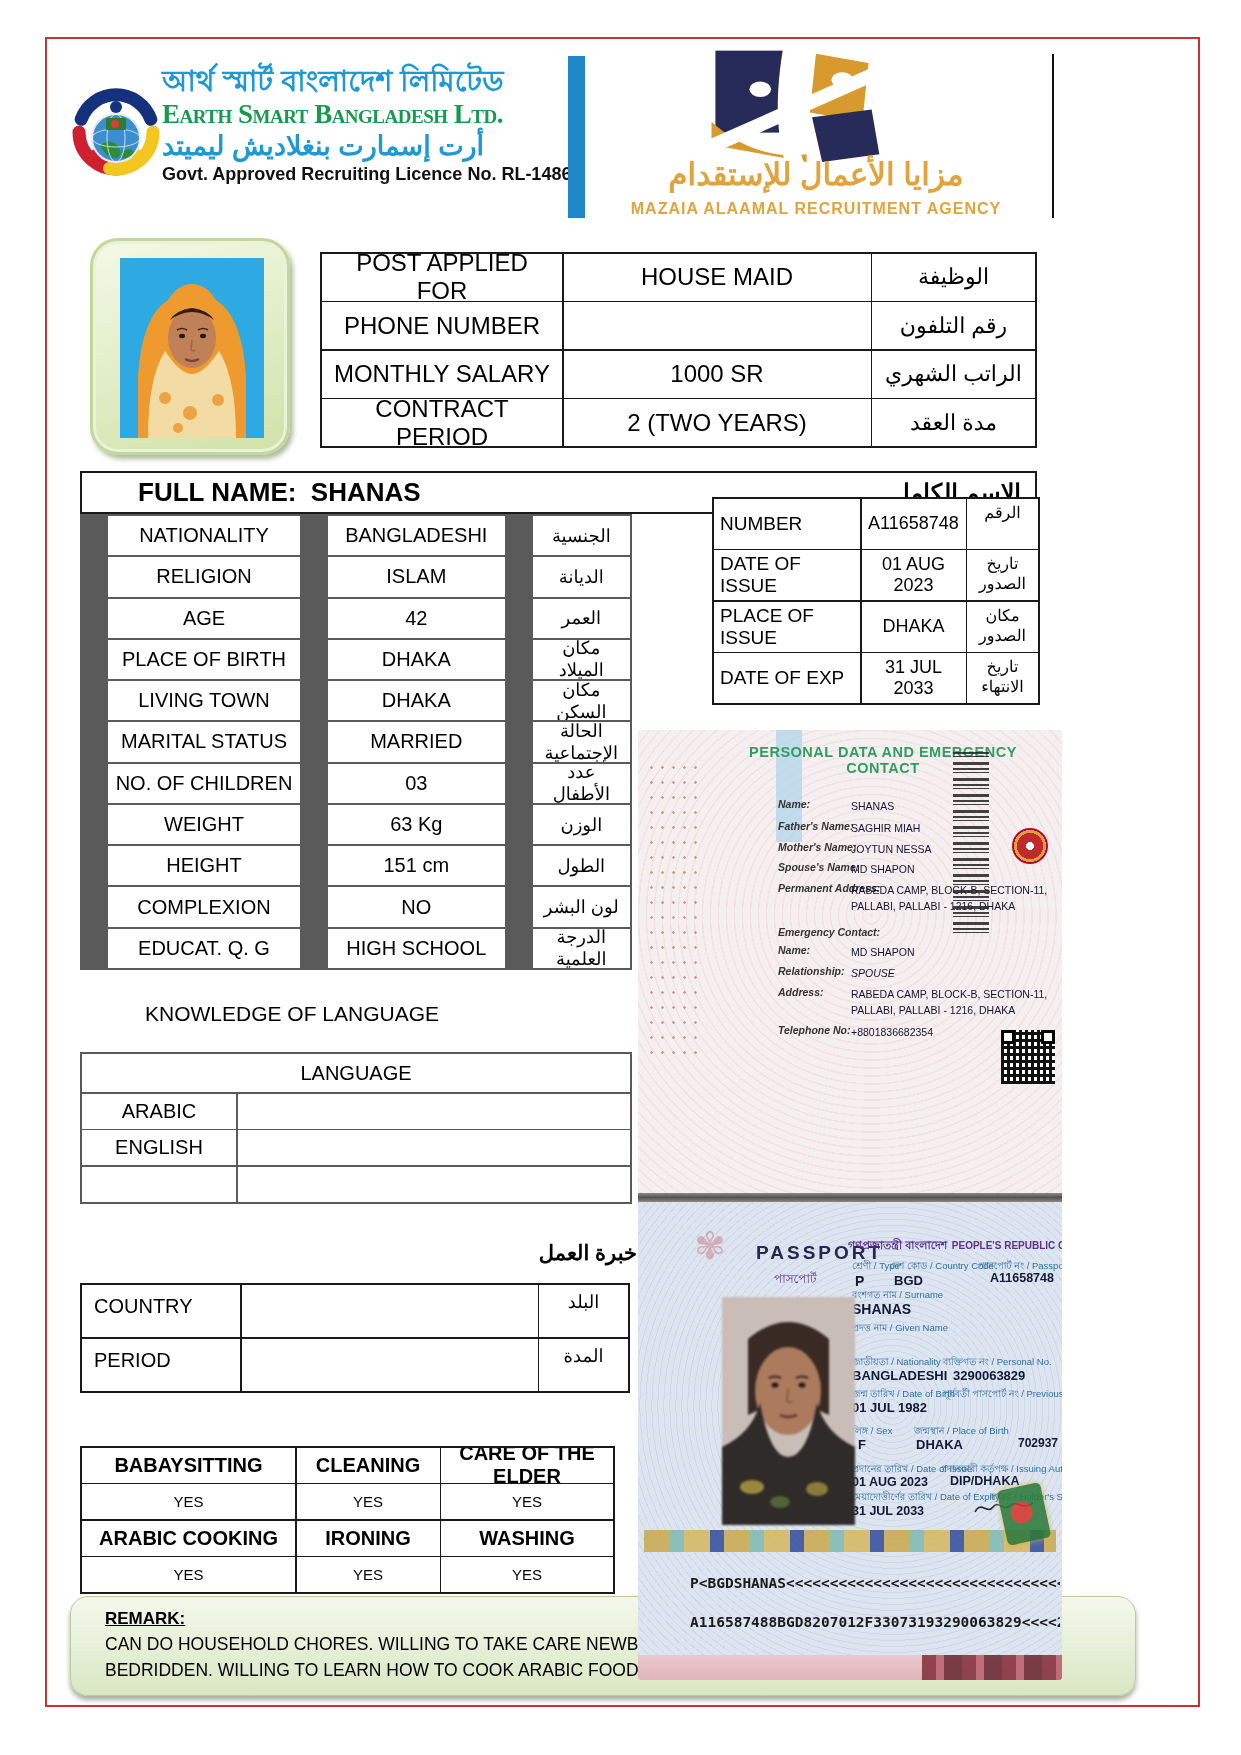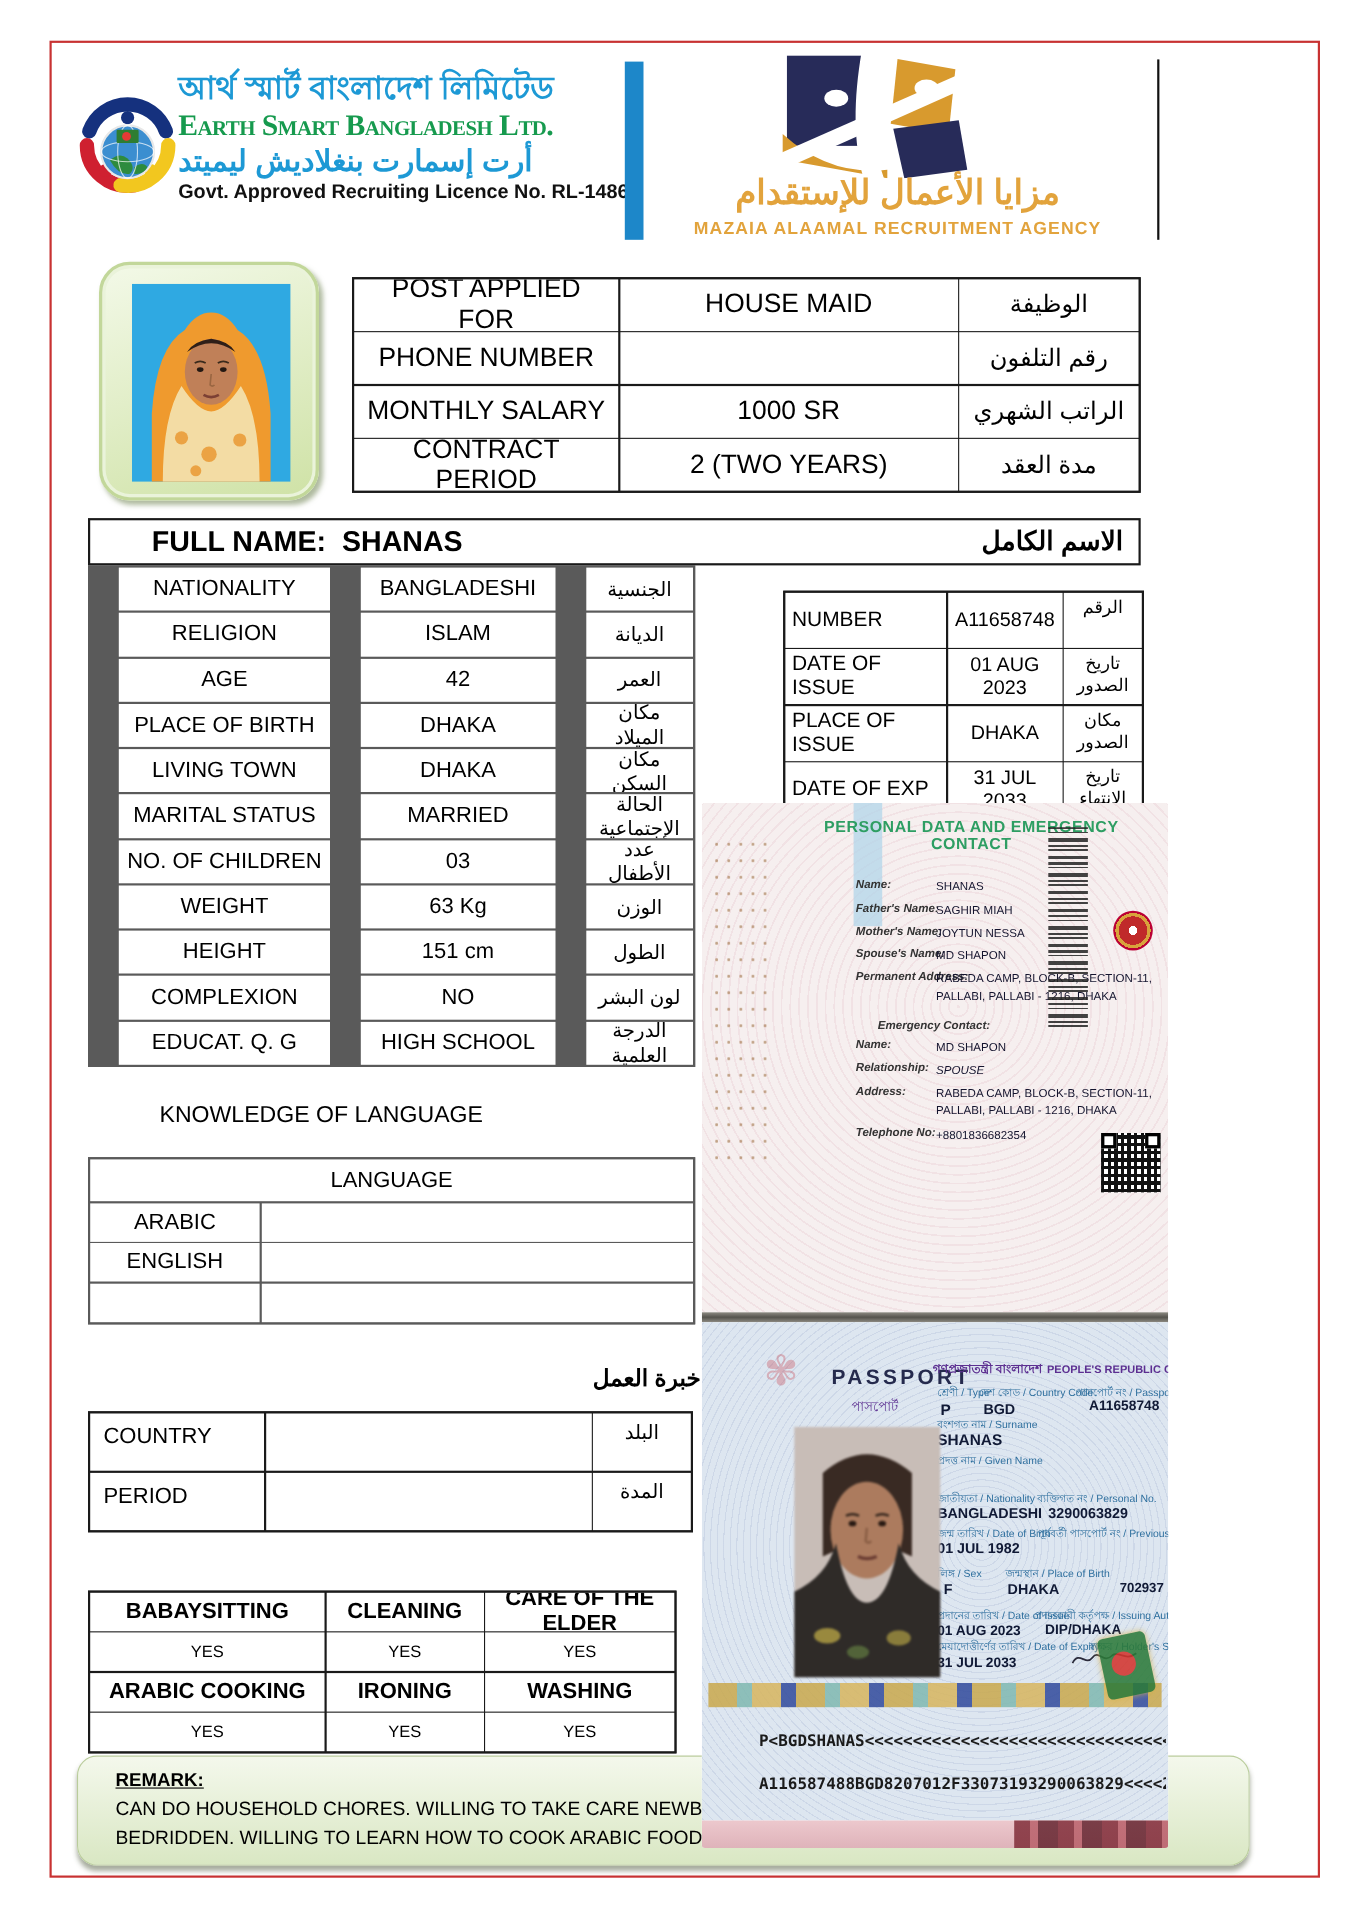--- a/index.html
+++ b/index.html
@@ -39,21 +39,21 @@
   .fullname-bar{left:80px;top:471px;width:957px;height:43px;border:2px solid #1a1a1a;
                 box-sizing:border-box;display:flex;align-items:center;}
   .fullname-left{margin-left:56px;font-size:26px;font-weight:bold;}
   .fullname-ar{margin-left:auto;margin-right:14px;font-size:24px;font-weight:bold;direction:rtl;}
 
   .personal-table{left:80px;top:514px;width:552px;height:456px;
                   grid-template-columns:218px 203px 1fr;grid-template-rows:repeat(11,1fr);}
   .personal-table .c{font-size:20px;margin-left:26px;}
   .personal-table .ar{font-size:18px;}
 
-  .passportinfo-table{left:712px;top:537px;width:328px;height:208px;
+  .passportinfo-table{left:712px;top:497px;width:328px;height:208px;
                       grid-template-columns:146px 104px 1fr;grid-template-rows:repeat(4,1fr);}
   .passportinfo-table .c{font-size:19px;}
   .passportinfo-table .valc{font-size:18px;padding:2px 2px;}
   .passportinfo-table .ar{font-size:16px;line-height:1.25;align-items:flex-start;padding-top:4px;}
 
   .knowledge-heading{left:97px;top:1002px;font-size:21px;margin-left:48px;}
   .language-table{left:80px;top:1052px;width:552px;height:152px;
                   grid-template-columns:154px 1fr;grid-template-rows:38px repeat(3,1fr);}
   .language-table .head{grid-column:1 / -1;font-size:20px;}
   .language-table .c{font-size:20px;}
@@ -332,21 +332,21 @@
     <div class="pp-field-label" style="top:68px;">Name:</div>
     <div class="pp-field-value" style="top:68px;">SHANAS</div>
     <div class="pp-field-label" style="top:90px;">Father's Name:</div>
     <div class="pp-field-value" style="top:90px;">SAGHIR MIAH</div>
     <div class="pp-field-label" style="top:111px;">Mother's Name:</div>
     <div class="pp-field-value" style="top:111px;">JOYTUN NESSA</div>
     <div class="pp-field-label" style="top:131px;">Spouse's Name:</div>
     <div class="pp-field-value" style="top:131px;">MD SHAPON</div>
     <div class="pp-field-label" style="top:152px;">Permanent Address:</div>
     <div class="pp-field-value" style="top:152px;">RABEDA CAMP, BLOCK-B, SECTION-11, PALLABI, PALLABI - 1216, DHAKA</div>
-    <div class="pp-field-label" style="top:196px;margin-left:20px;">Emergency Contact:</div>
+    <div class="pp-field-label" style="top:196px;">Emergency Contact:</div>
     <div class="pp-field-label" style="top:214px;">Name:</div>
     <div class="pp-field-value" style="top:214px;">MD SHAPON</div>
     <div class="pp-field-label" style="top:235px;">Relationship:</div>
     <div class="pp-field-value" style="top:235px;font-style:italic;">SPOUSE</div>
     <div class="pp-field-label" style="top:256px;">Address:</div>
     <div class="pp-field-value" style="top:256px;">RABEDA CAMP, BLOCK-B, SECTION-11, PALLABI, PALLABI - 1216, DHAKA</div>
     <div class="pp-field-label" style="top:294px;">Telephone No:</div>
     <div class="pp-field-value" style="top:294px;">+8801836682354</div>
 
     <div class="pp-barcode"></div>

